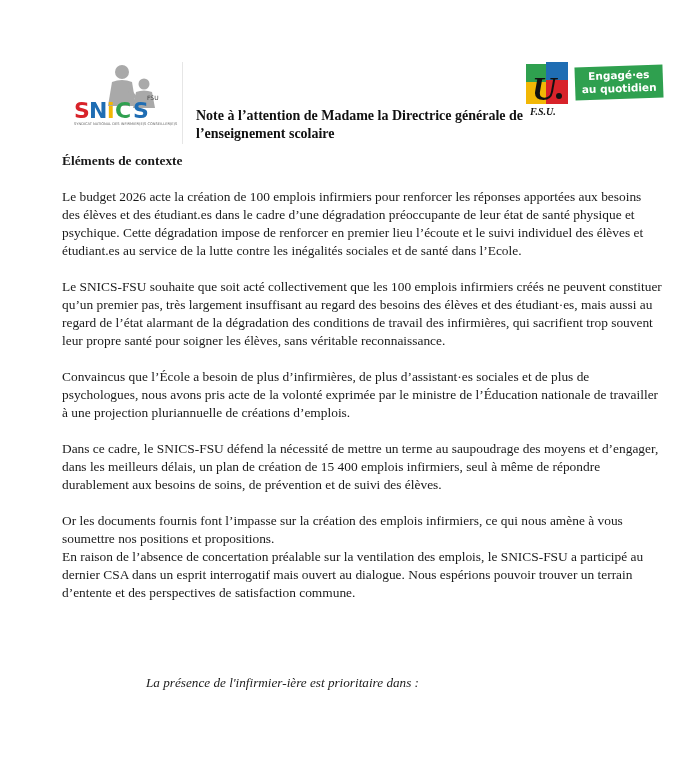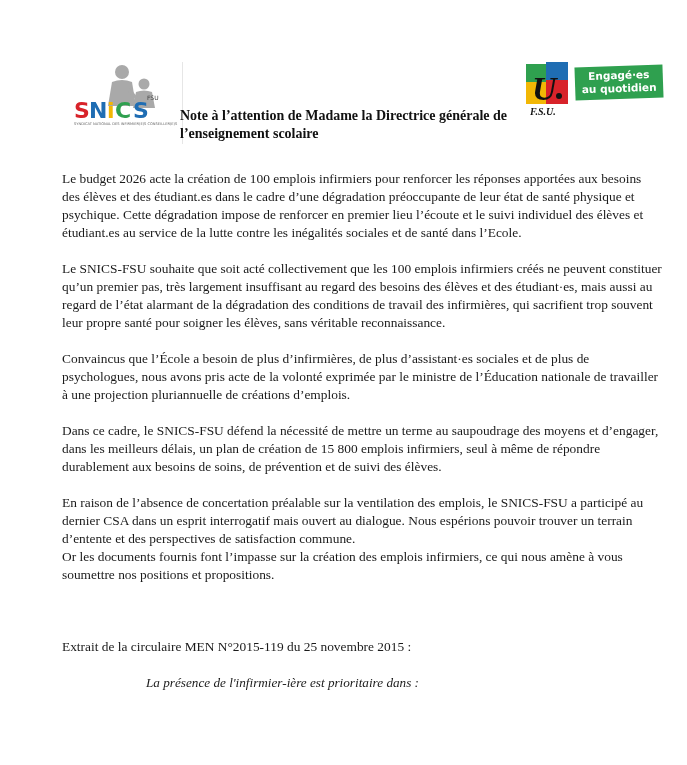--- a/index.html
+++ b/index.html
@@ -5,21 +5,21 @@
   html, body { margin: 0; padding: 0; background: #ffffff; }
   body {
     width: 687px; height: 765px; overflow: hidden; position: relative;
     font-family: "Liberation Serif", "DejaVu Serif", serif;
     color: #1a1a1a;
   }
   .header { position: absolute; left: 0; top: 0; width: 687px; height: 150px; }
   .snics-logo { position: absolute; left: 70px; top: 62px; width: 108px; height: 66px; }
   .divider { position: absolute; left: 182px; top: 62px; width: 1px; height: 82px; background: #e6e6e6; }
   .note-title {
-    position: absolute; left: 180px; top: 107px; width: 330px;
+    position: absolute; left: 196px; top: 107px; width: 330px;
     font-weight: bold; font-size: 14px; line-height: 18px; color: #111;
   }
   .fsu-logo { position: absolute; left: 524px; top: 60px; width: 48px; height: 58px; }
   .engage-badge {
     position: absolute; left: 575px; top: 66px; width: 88px; height: 33px;
     background: #2fa04f; color: #fff; transform: rotate(-2deg);
     font-family: "DejaVu Sans", sans-serif; font-size: 10.5px; line-height: 13px;
     text-align: center; padding-top: 3px; box-sizing: border-box; font-weight: bold;
   }
   .doc { position: absolute; left: 62px; top: 152px; width: 600px; font-size: 13.4px; line-height: 18px; }
@@ -66,31 +66,31 @@
     <text x="6" y="55" font-family="Liberation Serif, serif" font-style="italic" font-weight="bold" font-size="10" fill="#111">F.S.U.</text>
   </svg>
 
   <div class="engage-badge">
     <div>Engagé·es</div>
     <div>au quotidien</div>
   </div>
 </div>
 
 <div class="doc">
+  <p class="h">Éléments de contexte</p>
   <div class="gap"></div>
   <p>Le budget 2026 acte la création de 100 emplois infirmiers pour renforcer les réponses apportées aux besoins des élèves et des étudiant.es dans le cadre d’une dégradation préoccupante de leur état de santé physique et psychique.  Cette dégradation impose de renforcer en premier lieu l’écoute et le suivi individuel des élèves et étudiant.es au service de la lutte contre les inégalités sociales et de santé dans l’Ecole.</p>
   <div class="gap"></div>
   <p>Le SNICS-FSU souhaite que soit acté collectivement que les 100 emplois infirmiers créés ne peuvent constituer qu’un premier pas, très largement insuffisant au regard des besoins des élèves et des étudiant·es, mais aussi au regard de l’état alarmant de la dégradation des conditions de travail des infirmières, qui sacrifient trop souvent leur propre santé pour soigner les élèves, sans véritable reconnaissance.</p>
   <div class="gap"></div>
   <p>Convaincus que l’École a besoin de plus d’infirmières, de plus d’assistant·es sociales et de plus de psychologues, nous avons pris acte de la volonté exprimée par le ministre de l’Éducation nationale de travailler à une projection pluriannuelle de créations d’emplois.</p>
   <div class="gap"></div>
-  <p>Dans ce cadre, le SNICS-FSU défend la nécessité de mettre un terme au saupoudrage des moyens et d’engager, dans les meilleurs délais, un plan de création de 15 800 emplois infirmiers, seul à même de répondre durablement aux besoins de soins, de prévention et de suivi des élèves.</p>
+  <p>Dans ce cadre, le SNICS-FSU défend la nécessité de mettre un terme au saupoudrage des moyens et d’engager, dans les meilleurs délais, un plan de création de 15 400 emplois infirmiers, seul à même de répondre durablement aux besoins de soins, de prévention et de suivi des élèves.</p>
   <div class="gap"></div>
+  <p>Or les documents fournis font l’impasse sur la création des emplois infirmiers, ce qui nous amène à vous soumettre nos positions et propositions.</p>
   <p>En raison de l’absence de concertation préalable sur la ventilation des emplois, le SNICS-FSU a participé au dernier CSA dans un esprit interrogatif mais ouvert au dialogue. Nous espérions pouvoir trouver un terrain d’entente et des perspectives de satisfaction commune.</p>
-  <p>Or les documents fournis font l’impasse sur la création des emplois infirmiers, ce qui nous amène à vous soumettre nos positions et propositions.</p>
   <div class="gap"></div>
   <div class="gap"></div>
   <div class="gap"></div>
-  <p>Extrait de la circulaire MEN N°2015-119 du 25 novembre 2015 :</p>
   <div class="gap"></div>
   <p class="quote">La présence de l'infirmier-ière est prioritaire dans :</p>
 
 </div>
 
 </body></html>

